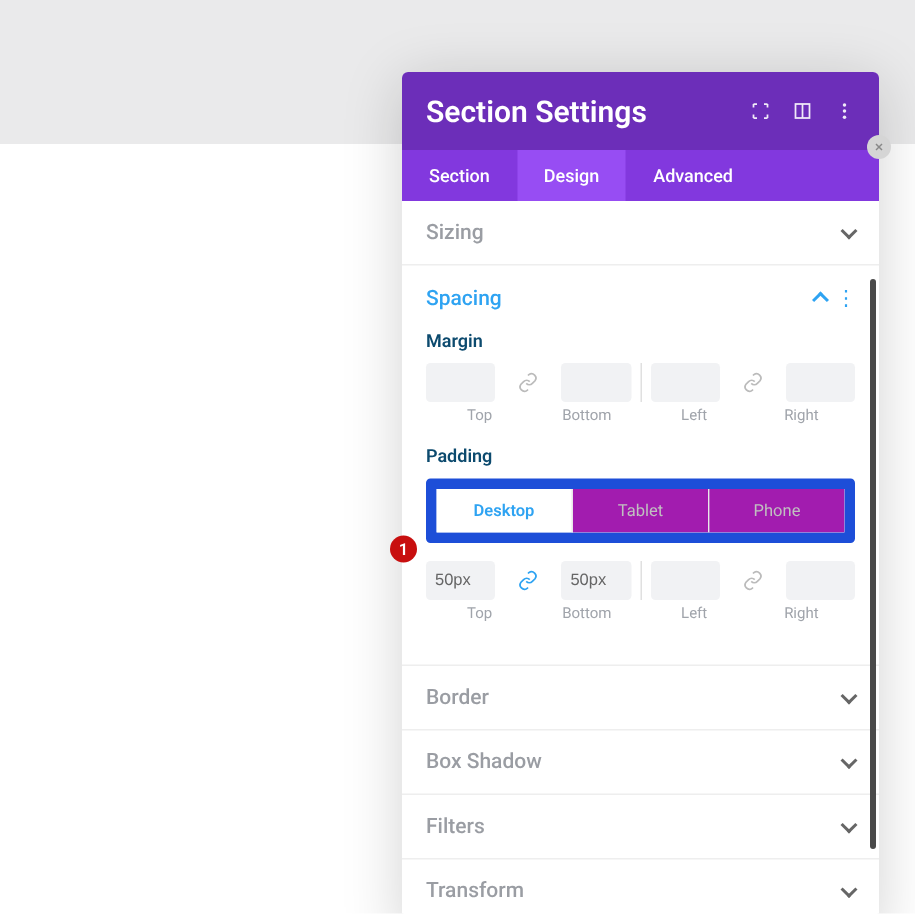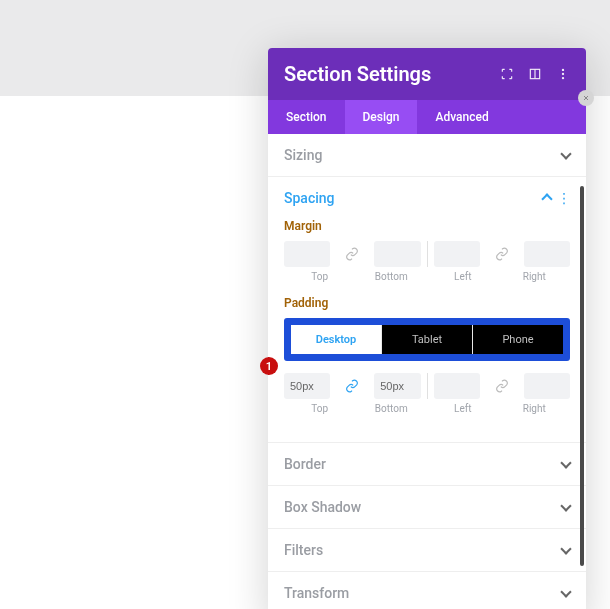--- a/index.html
+++ b/index.html
@@ -137,21 +137,21 @@
 .dots {
   color: #2ea3f2;
   font-size: 14px;
   letter-spacing: -1px;
 }
 .section-content {
   padding: 0 16px 14px 16px;
 }
 .sub-label {
   font-size: 12px;
-  color: #a16207;
+  color: #0c4a6e;
   font-weight: 600;
   margin-bottom: 8px;
 }
 .input-row {
   display: flex;
   align-items: center;
   gap: 2px;
   margin-bottom: 4px;
 }
 .input-group {
@@ -206,21 +206,21 @@
   margin-bottom: 12px;
   overflow: hidden;
 }
 .device-tab {
   flex: 1;
   text-align: center;
   padding: 8px 0;
   font-size: 11px;
   color: #c0c0c0;
   cursor: pointer;
-  background: #000000;
+  background: #a21caf;
 }
 .device-tab.active {
   color: #2ea3f2;
   font-weight: 600;
   background: #fff;
 }
 .device-tab:not(:last-child) {
   border-right: 1px solid #e8e8e8;
 }
 .badge {

